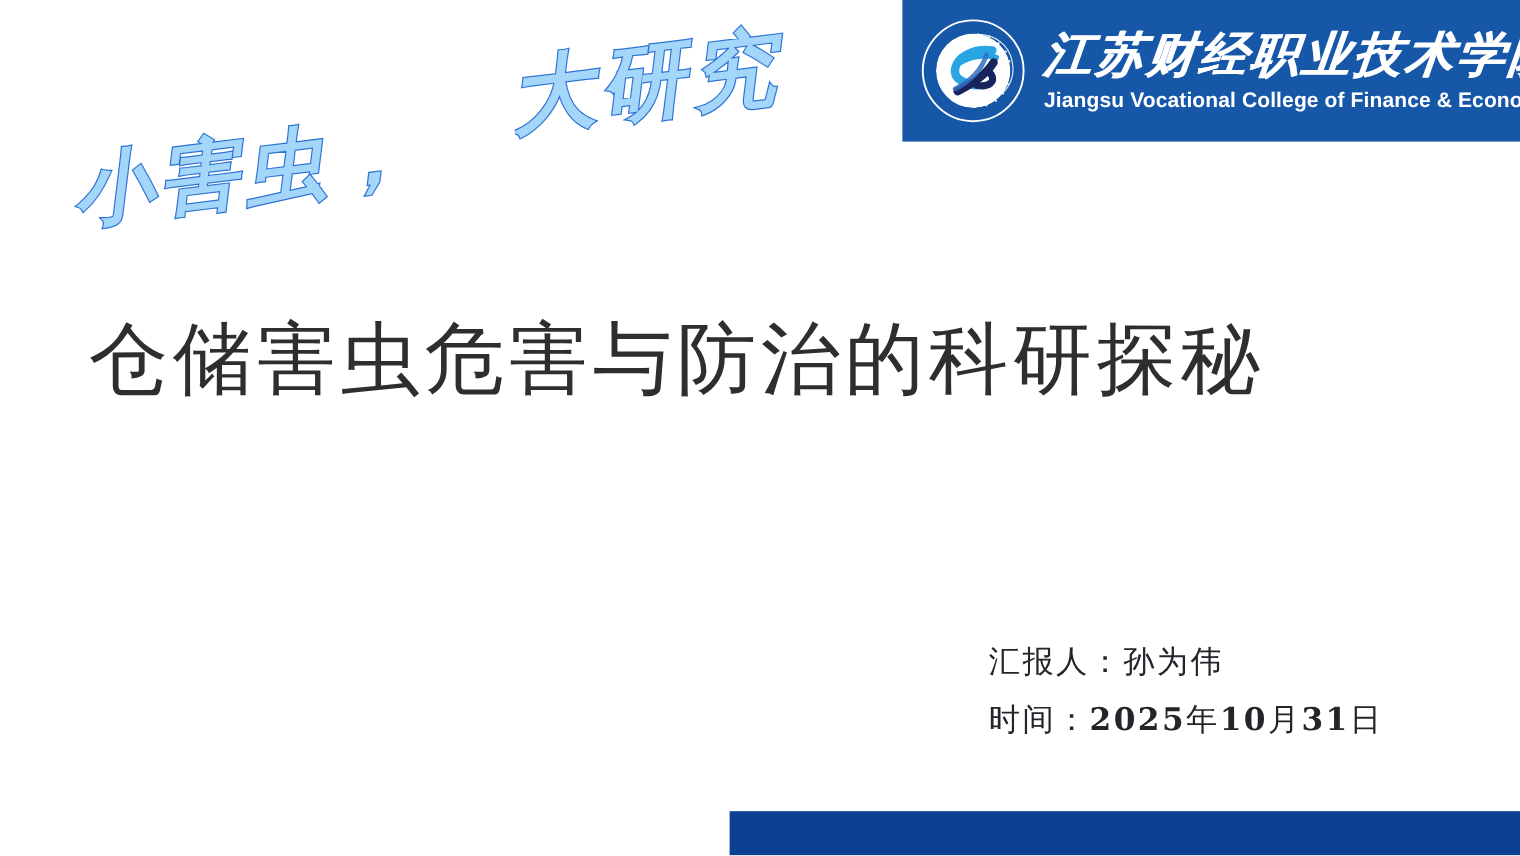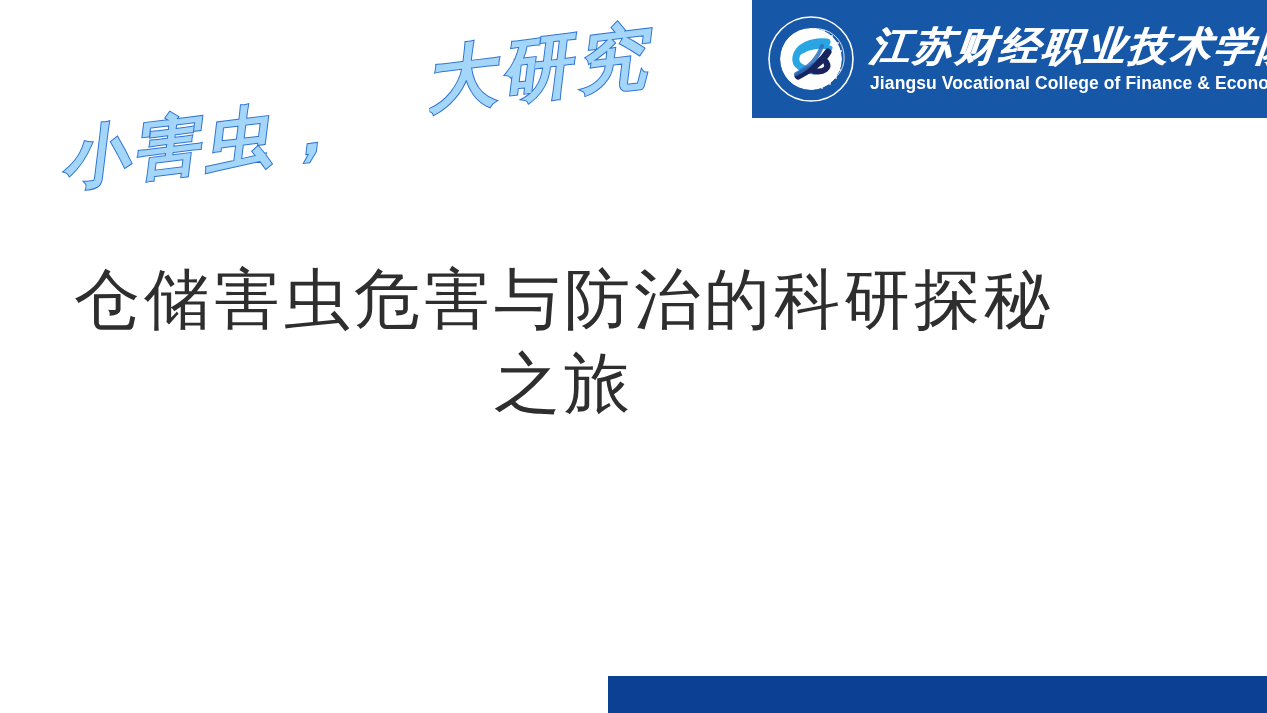--- a/index.html
+++ b/index.html
@@ -402,17 +402,24 @@
     </div>
   </div>
 
   <div id="subtitle-group">
     <div class="sub-piece" id="subtitle-part1">小害虫，</div>
     <div class="sub-piece" id="subtitle-part2">大研究</div>
   </div>
 
   <div id="main-title">
     <span class="tl">仓储害虫危害与防治的科研探秘</span>
-    <span class="tl">之旅</span>
   </div>
 
+  <div id="presenter-block">
+    <span class="row">
+      <span>汇报人：</span><span>孙为伟</span>
+    </span>
+    <span class="row" id="presenter-date">
+      <span>时间：</span><span class="datenum">2025</span><span>年</span><span class="datenum">10</span><span>月</span><span class="datenum">31</span><span>日</span>
+    </span>
+  </div>
 
 </div>
 
 </body></html>

